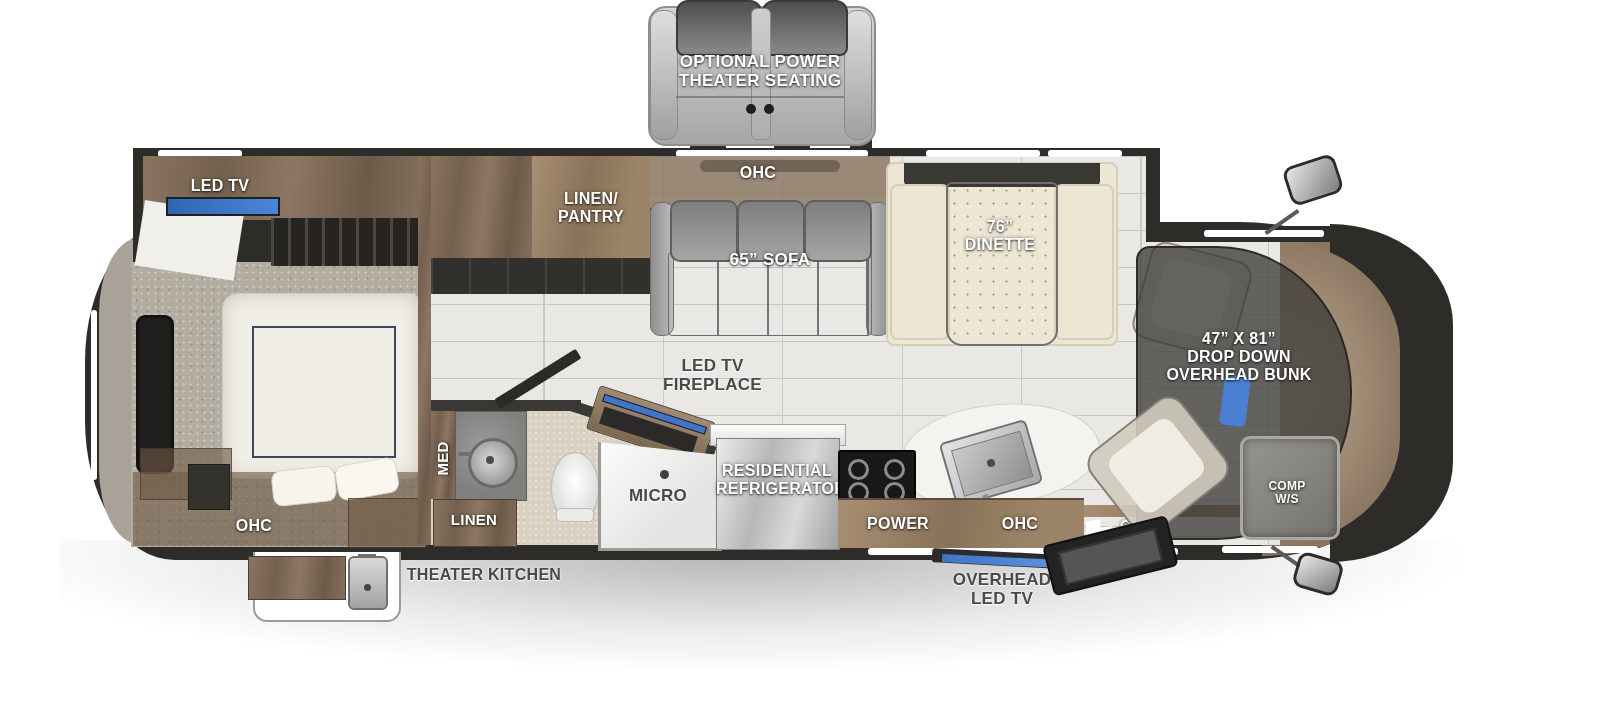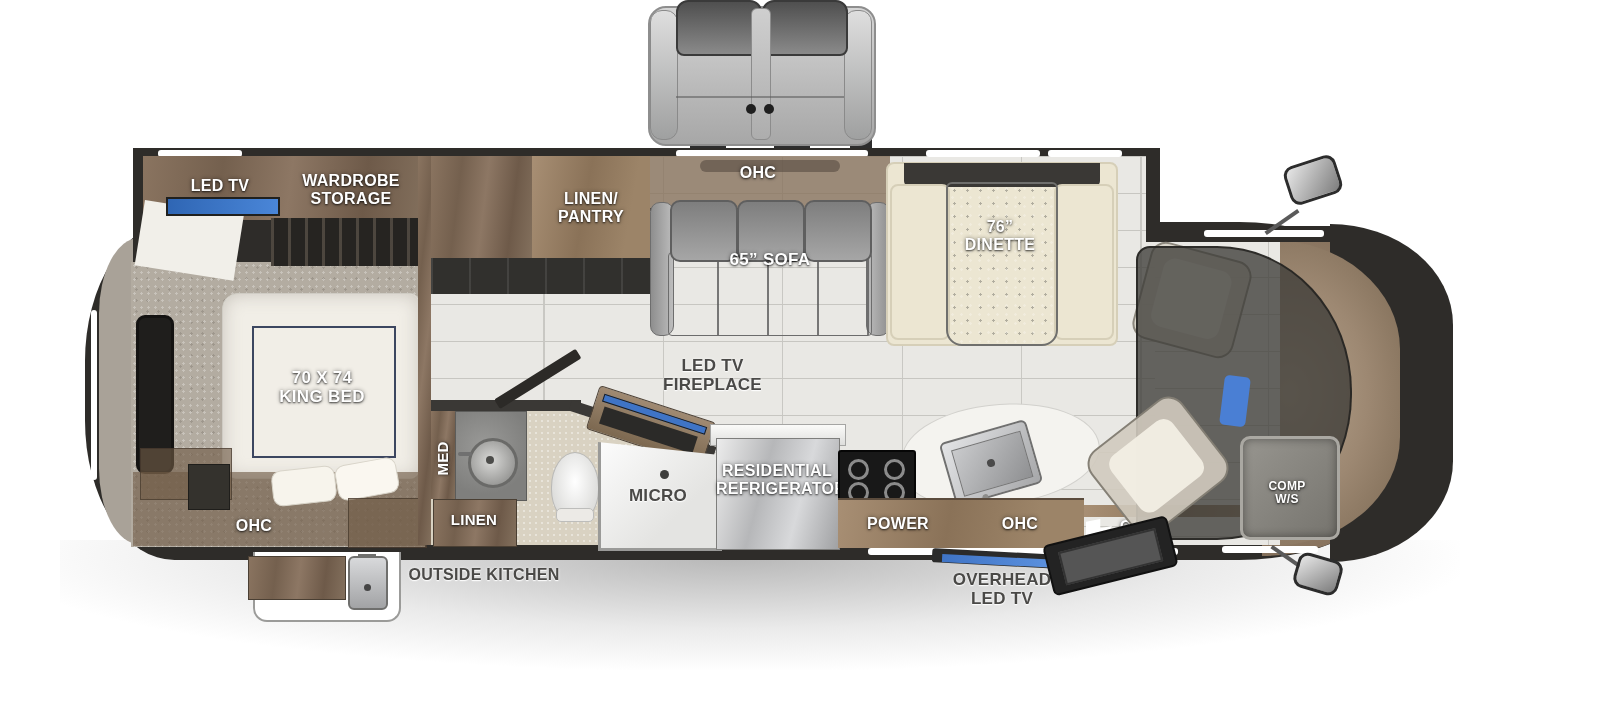--- a/index.html
+++ b/index.html
@@ -40,20 +40,22 @@
     <div class="abs" style="left:202px;top:132px;width:22px;height:20px;background:#2d2d2d;border-radius:3px;"></div>
     <div class="abs" style="left:0;top:6px;width:224px;height:136px;background:linear-gradient(180deg,#d6d6d6,#b9b9b9 60%,#a7a7a7);border:2px solid #8e8e8e;border-radius:18px;"></div>
     <div class="abs" style="left:2px;top:10px;width:26px;height:128px;background:linear-gradient(180deg,#dedede,#9fa0a0);border:1px solid #8a8a8a;border-radius:12px;"></div>
     <div class="abs" style="left:196px;top:10px;width:26px;height:128px;background:linear-gradient(180deg,#dedede,#9fa0a0);border:1px solid #8a8a8a;border-radius:12px;"></div>
     <div class="abs" style="left:28px;top:0;width:82px;height:52px;background:linear-gradient(180deg,#4f4f4f,#8a8a8a);border:2px solid #3a3a3a;border-radius:12px 12px 8px 8px;"></div>
     <div class="abs" style="left:114px;top:0;width:82px;height:52px;background:linear-gradient(180deg,#4f4f4f,#8a8a8a);border:2px solid #3a3a3a;border-radius:12px 12px 8px 8px;"></div>
     <div class="abs" style="left:103px;top:8px;width:18px;height:130px;background:linear-gradient(180deg,#cfcfcf,#adadad);border:1px solid #8c8c8c;border-radius:6px;"></div>
     <div class="abs" style="left:98px;top:104px;width:10px;height:10px;background:#1f1f1f;border-radius:50%;"></div>
     <div class="abs" style="left:116px;top:104px;width:10px;height:10px;background:#1f1f1f;border-radius:50%;"></div>
     <div class="abs" style="left:28px;top:96px;width:168px;height:2px;background:rgba(90,90,90,.55);"></div>
+    <div class="lbl" style="left:4px;top:52px;width:216px;font-size:17px;">OPTIONAL POWER
+THEATER SEATING</div>
   </div>
 
   <div class="abs dark" style="left:85px;top:222px;width:1368px;height:338px;border-radius:90px 215px 215px 90px / 140px 170px 170px 140px;"></div>
 
   <div class="abs" style="left:99px;top:238px;width:40px;height:306px;background:#a9a298;border-radius:58px 0 0 58px / 110px 0 0 110px;"></div>
   <div class="abs" style="left:91px;top:310px;width:6px;height:170px;background:#ffffff;border-radius:3px;"></div>
 
   <div class="abs dark" style="left:133px;top:148px;width:1027px;height:130px;"></div>
 
   <div class="abs" style="left:1262px;top:228px;width:162px;height:328px;border-radius:0 205px 205px 0 / 0 168px 168px 0;
@@ -70,29 +72,25 @@
   <div class="abs" style="left:676px;top:150px;width:192px;height:7px;background:#fff;border-radius:3px;"></div>
   <div class="abs" style="left:926px;top:150px;width:114px;height:7px;background:#fff;border-radius:3px;"></div>
   <div class="abs" style="left:1048px;top:150px;width:74px;height:7px;background:#fff;border-radius:3px;"></div>
 
   <div class="abs wood" style="left:143px;top:156px;width:282px;height:64px;"></div>
   <div class="abs" style="left:145px;top:200px;width:100px;height:66px;background:#f1efe9;transform:rotate(9deg);transform-origin:left top;"></div>
   <div class="abs" style="left:166px;top:197px;width:110px;height:15px;background:linear-gradient(90deg,#2f66b4,#4a86d8);border:2px solid #20201e;"></div>
   <div class="abs" style="left:271px;top:218px;width:154px;height:48px;background:#262421;
               background-image:repeating-linear-gradient(90deg,rgba(150,135,118,.35) 0 3px,transparent 3px 17px);"></div>
   <div class="lbl" style="left:160px;top:177px;width:120px;font-size:16px;">LED TV</div>
-  <div class="lbl" style="left:284px;top:172px;width:134px;font-size:16px;">WARDROBE
-STORAGE</div>
 
   <div class="abs" style="left:136px;top:315px;width:32px;height:153px;background:#1f1e1c;border:3px solid #141312;border-radius:9px;"></div>
   <div class="abs" style="left:222px;top:293px;width:196px;height:184px;background:#f1eee7;border:1px solid #cfccc4;border-radius:16px 10px 10px 16px;
               box-shadow:inset 0 0 18px rgba(150,145,135,.45);"></div>
   <div class="abs" style="left:252px;top:326px;width:140px;height:128px;border:2px solid #3c4660;"></div>
-  <div class="lbl" style="left:252px;top:368px;width:140px;font-size:17px;">70 X 74
-KING BED</div>
 
   <div class="abs trans-wood" style="left:133px;top:472px;width:292px;height:74px;"></div>
   <div class="abs trans-wood" style="left:140px;top:448px;width:90px;height:50px;border:1px solid rgba(60,48,38,.6);"></div>
   <div class="abs" style="left:188px;top:464px;width:40px;height:44px;background:#34322d;border:1px solid #1f1e1b;"></div>
   <div class="abs" style="left:272px;top:468px;width:62px;height:34px;background:#f7f4ec;border:1px solid #d8d4c9;border-radius:10px;transform:rotate(-6deg);"></div>
   <div class="abs" style="left:336px;top:461px;width:60px;height:34px;background:#faf7f0;border:1px solid #d8d4c9;border-radius:10px;transform:rotate(-10deg);"></div>
   <div class="abs trans-wood" style="left:348px;top:498px;width:77px;height:48px;border:1px solid rgba(60,48,38,.6);"></div>
   <div class="lbl" style="left:222px;top:517px;width:64px;font-size:16px;">OHC</div>
 
   <div class="abs wood" style="left:418px;top:156px;width:13px;height:389px;"></div>
@@ -198,20 +196,23 @@
   <div class="lbl" style="left:1108px;top:518px;width:60px;font-size:16px;">OHC</div>
 
   <div class="abs" style="left:1140px;top:250px;width:100px;height:96px;transform:rotate(15deg);
               background:rgba(214,209,198,.85);border:2px solid rgba(120,115,105,.8);border-radius:16px;">
     <div class="abs" style="left:14px;top:12px;width:70px;height:70px;background:rgba(240,236,226,.9);border-radius:12px;"></div>
   </div>
 
   <div class="abs" style="left:1136px;top:246px;width:212px;height:290px;background:rgba(62,60,57,.78);
               border:2px solid rgba(35,34,32,.85);border-radius:14px 135px 135px 14px / 14px 145px 145px 14px;"></div>
   <div class="abs" style="left:1222px;top:376px;width:26px;height:50px;background:#4a7fd4;border-radius:5px;transform:rotate(7deg);"></div>
+  <div class="lbl" style="left:1146px;top:330px;width:186px;font-size:16px;">47” X 81”
+DROP DOWN
+OVERHEAD BUNK</div>
 
   <div class="abs" style="left:1100px;top:414px;width:112px;height:100px;transform:rotate(-38deg);
               background:rgba(208,202,190,.9);border:2px solid rgba(120,115,105,.85);border-radius:18px;">
     <div class="abs" style="left:16px;top:14px;width:78px;height:70px;background:rgba(242,238,228,.95);border-radius:12px;"></div>
   </div>
 
   <div class="abs" style="left:1240px;top:436px;width:94px;height:98px;background:linear-gradient(135deg,#97958f,#76746e);
               border:3px solid #aaa8a2;border-radius:10px;box-shadow:inset 0 0 10px rgba(0,0,0,.4);"></div>
   <div class="lbl" style="left:1244px;top:480px;width:86px;font-size:12px;">COMP
 W/S</div>
@@ -219,21 +220,21 @@
   <div class="abs" style="left:868px;top:548px;width:188px;height:7px;background:#fff;border-radius:3px;"></div>
   <div class="abs" style="left:1092px;top:548px;width:86px;height:7px;background:#fff;border-radius:3px;"></div>
   <div class="abs" style="left:1222px;top:546px;width:96px;height:7px;background:#fff;border-radius:3px;"></div>
 
   <div class="abs" style="left:253px;top:552px;width:144px;height:68px;background:#ffffff;border:2px solid #9b9b99;border-radius:0 0 14px 14px;border-top:none;"></div>
   <div class="abs wood" style="left:248px;top:556px;width:96px;height:42px;border:1px solid #4a3f33;"></div>
   <div class="abs" style="left:348px;top:556px;width:36px;height:50px;background:linear-gradient(180deg,#d8d9db,#a2a3a5);border:2px solid #6f6f6d;border-radius:6px;">
     <div class="abs" style="left:14px;top:26px;width:7px;height:7px;border-radius:50%;background:#454545;"></div>
     <div class="abs" style="left:8px;top:-4px;width:18px;height:4px;background:#6f6f6d;"></div>
   </div>
-  <div class="lbl-gray" style="left:404px;top:566px;width:160px;font-size:16px;">OUTSIDE KITCHEN</div>
+  <div class="lbl-gray" style="left:404px;top:566px;width:160px;font-size:16px;">THEATER KITCHEN</div>
 
   <div class="abs" style="left:932px;top:552px;width:146px;height:14px;background:#2b2b2b;transform:rotate(3deg);border-radius:3px;"></div>
   <div class="abs" style="left:942px;top:557px;width:118px;height:8px;background:linear-gradient(90deg,#3f74c6,#5e93e0);transform:rotate(3deg);"></div>
   <div class="lbl-gray" style="left:928px;top:570px;width:148px;font-size:17px;">OVERHEAD
 LED TV</div>
 
   <div class="abs" style="left:1042px;top:546px;width:124px;height:48px;transform:rotate(-14deg);transform-origin:left top;
               background:#232323;border:2px solid #111;border-radius:6px;">
     <div class="abs" style="left:12px;top:8px;width:96px;height:30px;background:#555;border:2px solid #333;"></div>
   </div>

